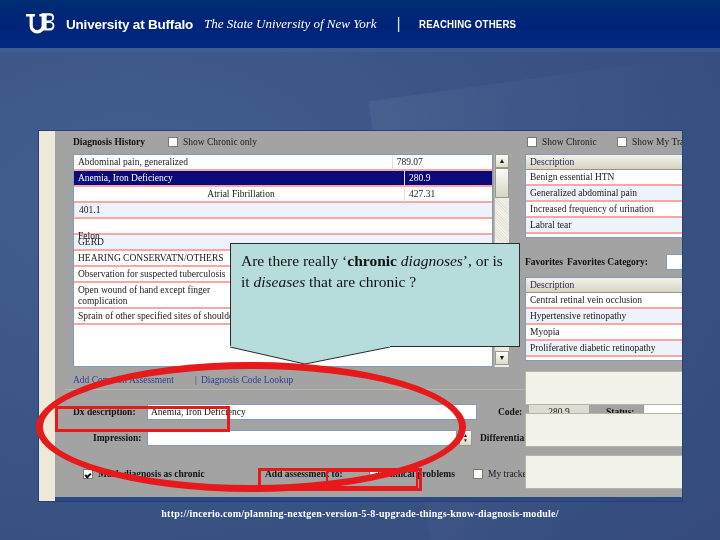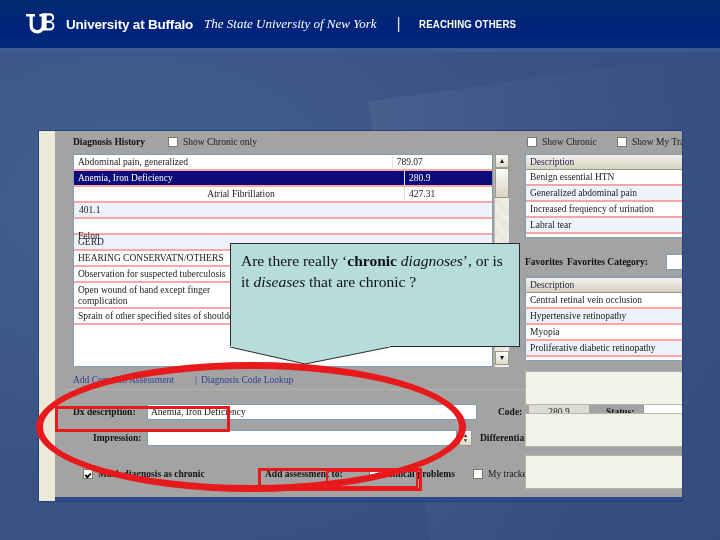--- a/index.html
+++ b/index.html
@@ -527,13 +527,14 @@
   <svg class="callout-tail">
     <polygon points="0,0 160,0 160,1 75,18 0,1" fill="#b6dcdc" stroke="#2b2b2b" stroke-width="1"></polygon>
     <line x1="0" y1="0" x2="160" y2="0" stroke="#b6dcdc" stroke-width="2"></line>
   </svg>
 
   <div class="red-ellipse"></div>
   <div class="red-box" style="left:55px;top:406px;width:175px;height:26px;"></div>
   <div class="red-box" style="left:258px;top:468px;width:164px;height:23px;"></div>
   <div class="red-box" style="left:326px;top:470px;width:92px;height:18px;border-width:2px;"></div>
 
+  <div class="url">http://incerio.com/planning-nextgen-version-5-8-upgrade-things-know-diagnosis-module/</div>
 </div>
 
 </body></html>

